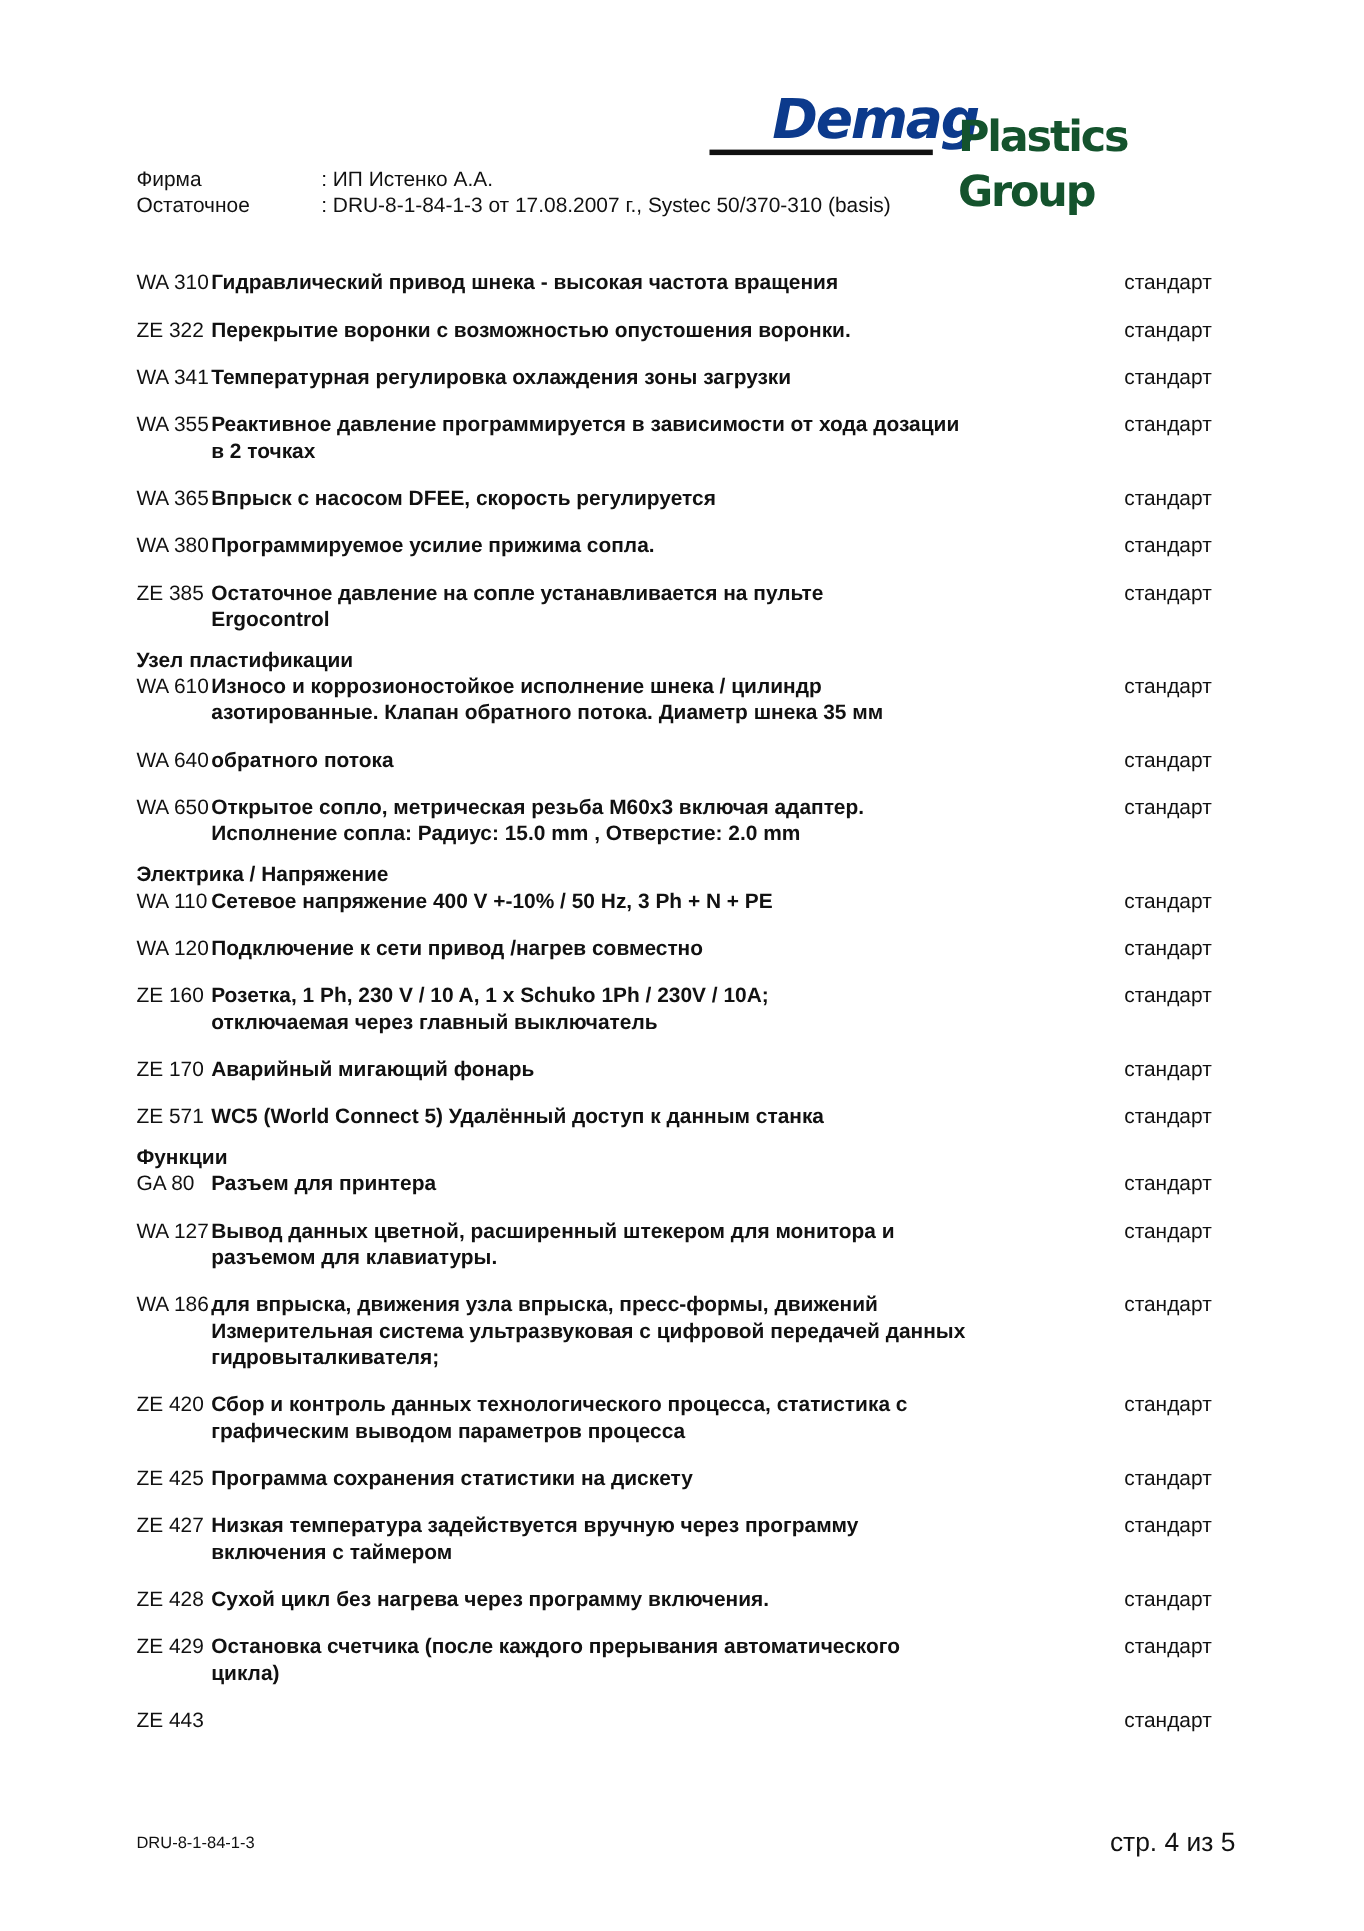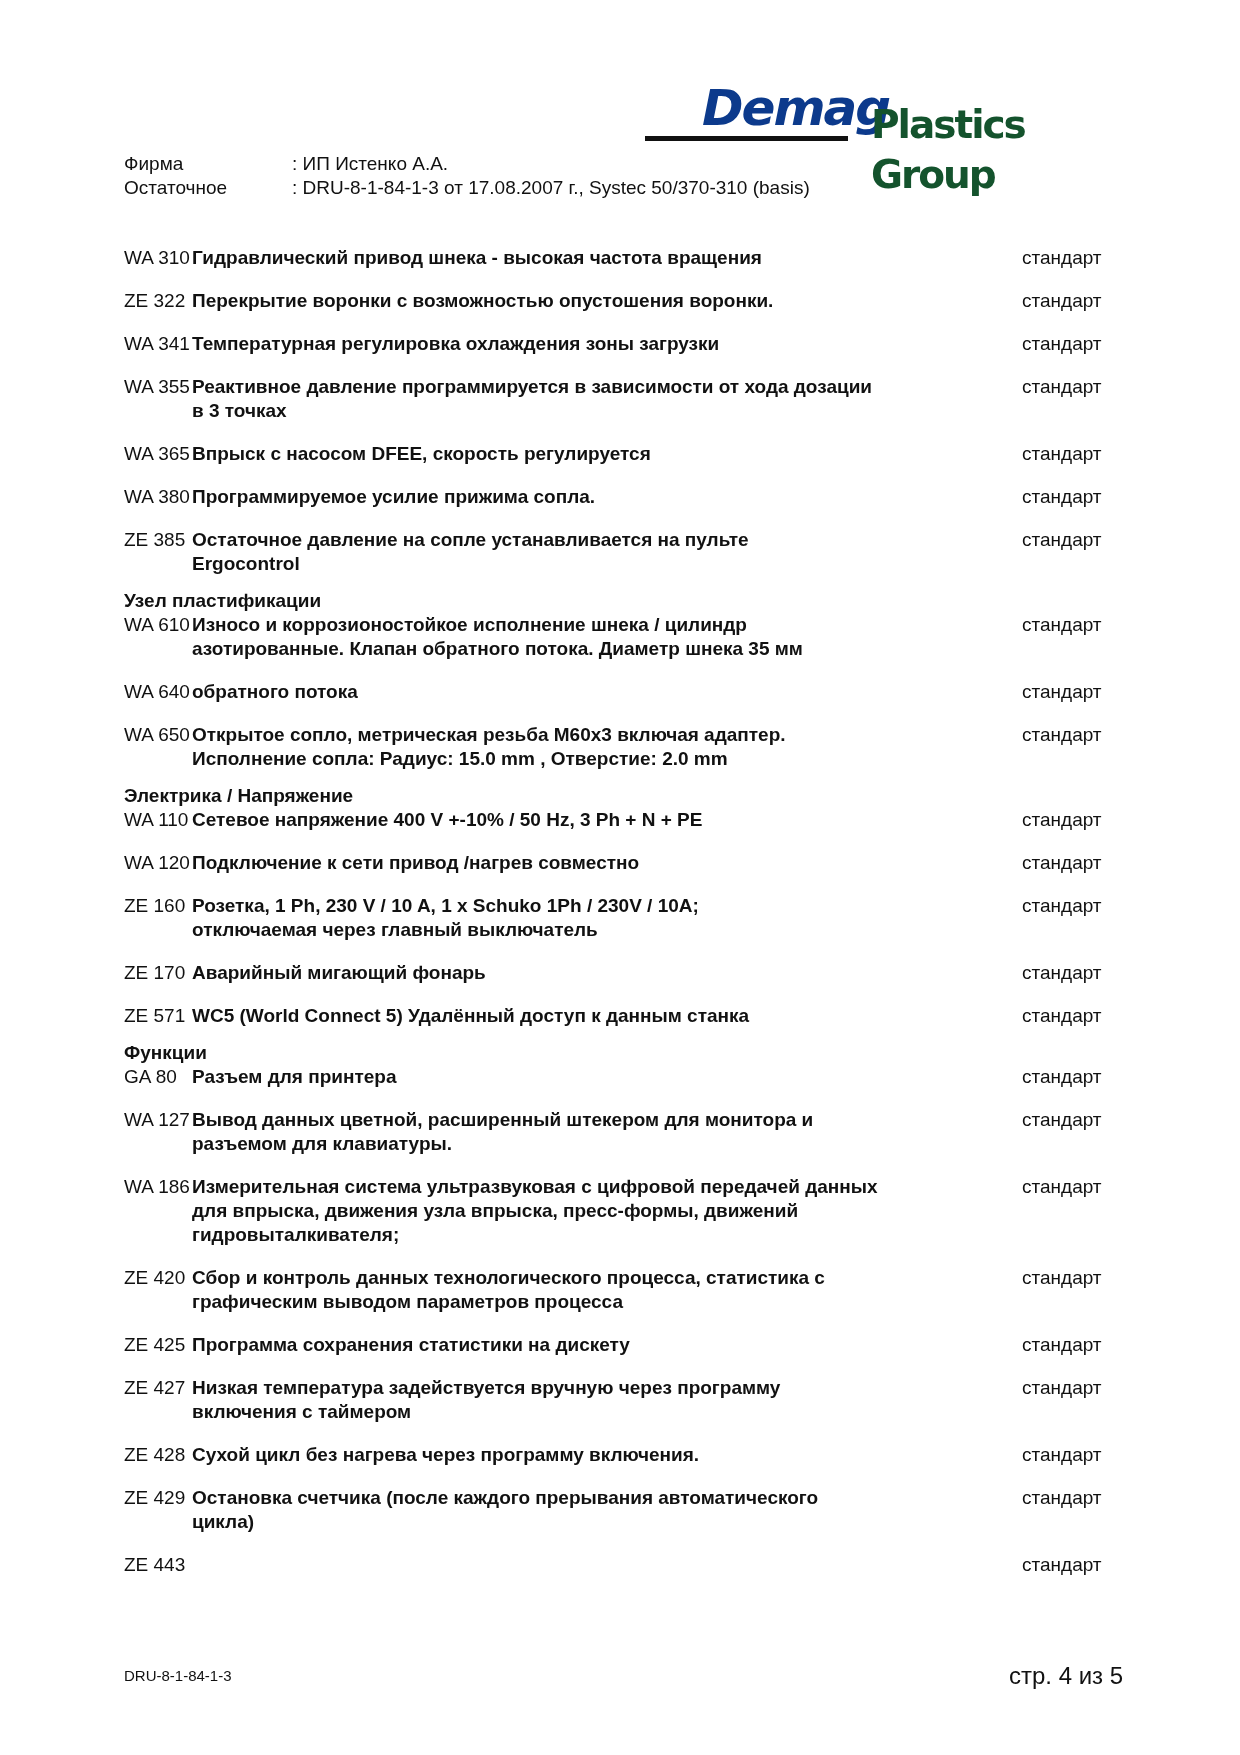--- a/index.html
+++ b/index.html
@@ -73,21 +73,21 @@
       <span class="code">WA 341</span>
       <div class="desc">
         <div>Температурная регулировка охлаждения зоны загрузки</div>
       </div>
       <span class="status">стандарт</span>
     </div>
     <div class="row" style="margin-bottom: 19px;">
       <span class="code">WA 355</span>
       <div class="desc">
         <div>Реактивное давление программируется в зависимости от хода дозации</div>
-        <div>в 3 точках</div>
+        <div>в 2 точках</div>
       </div>
       <span class="status">стандарт</span>
     </div>
     <div class="row" style="margin-bottom: 19px;">
       <span class="code">WA 365</span>
       <div class="desc">
         <div>Впрыск с насосом DFEE, скорость регулируется</div>
       </div>
       <span class="status">стандарт</span>
     </div>
@@ -179,22 +179,22 @@
       <span class="code">WA 127</span>
       <div class="desc">
         <div>Вывод данных цветной, расширенный штекером для монитора и</div>
         <div>разъемом для  клавиатуры.</div>
       </div>
       <span class="status">стандарт</span>
     </div>
     <div class="row" style="margin-bottom: 19px;">
       <span class="code">WA 186</span>
       <div class="desc">
+        <div>для впрыска, движения узла впрыска, пресс-формы, движений</div>
         <div>Измерительная система ультразвуковая с цифровой передачей данных</div>
-        <div>для впрыска, движения узла впрыска, пресс-формы, движений</div>
         <div>гидровыталкивателя;</div>
       </div>
       <span class="status">стандарт</span>
     </div>
     <div class="row" style="margin-bottom: 19px;">
       <span class="code">ZE 420</span>
       <div class="desc">
         <div>Сбор и контроль данных технологического процесса, статистика с</div>
         <div>графическим выводом параметров процесса</div>
       </div>

